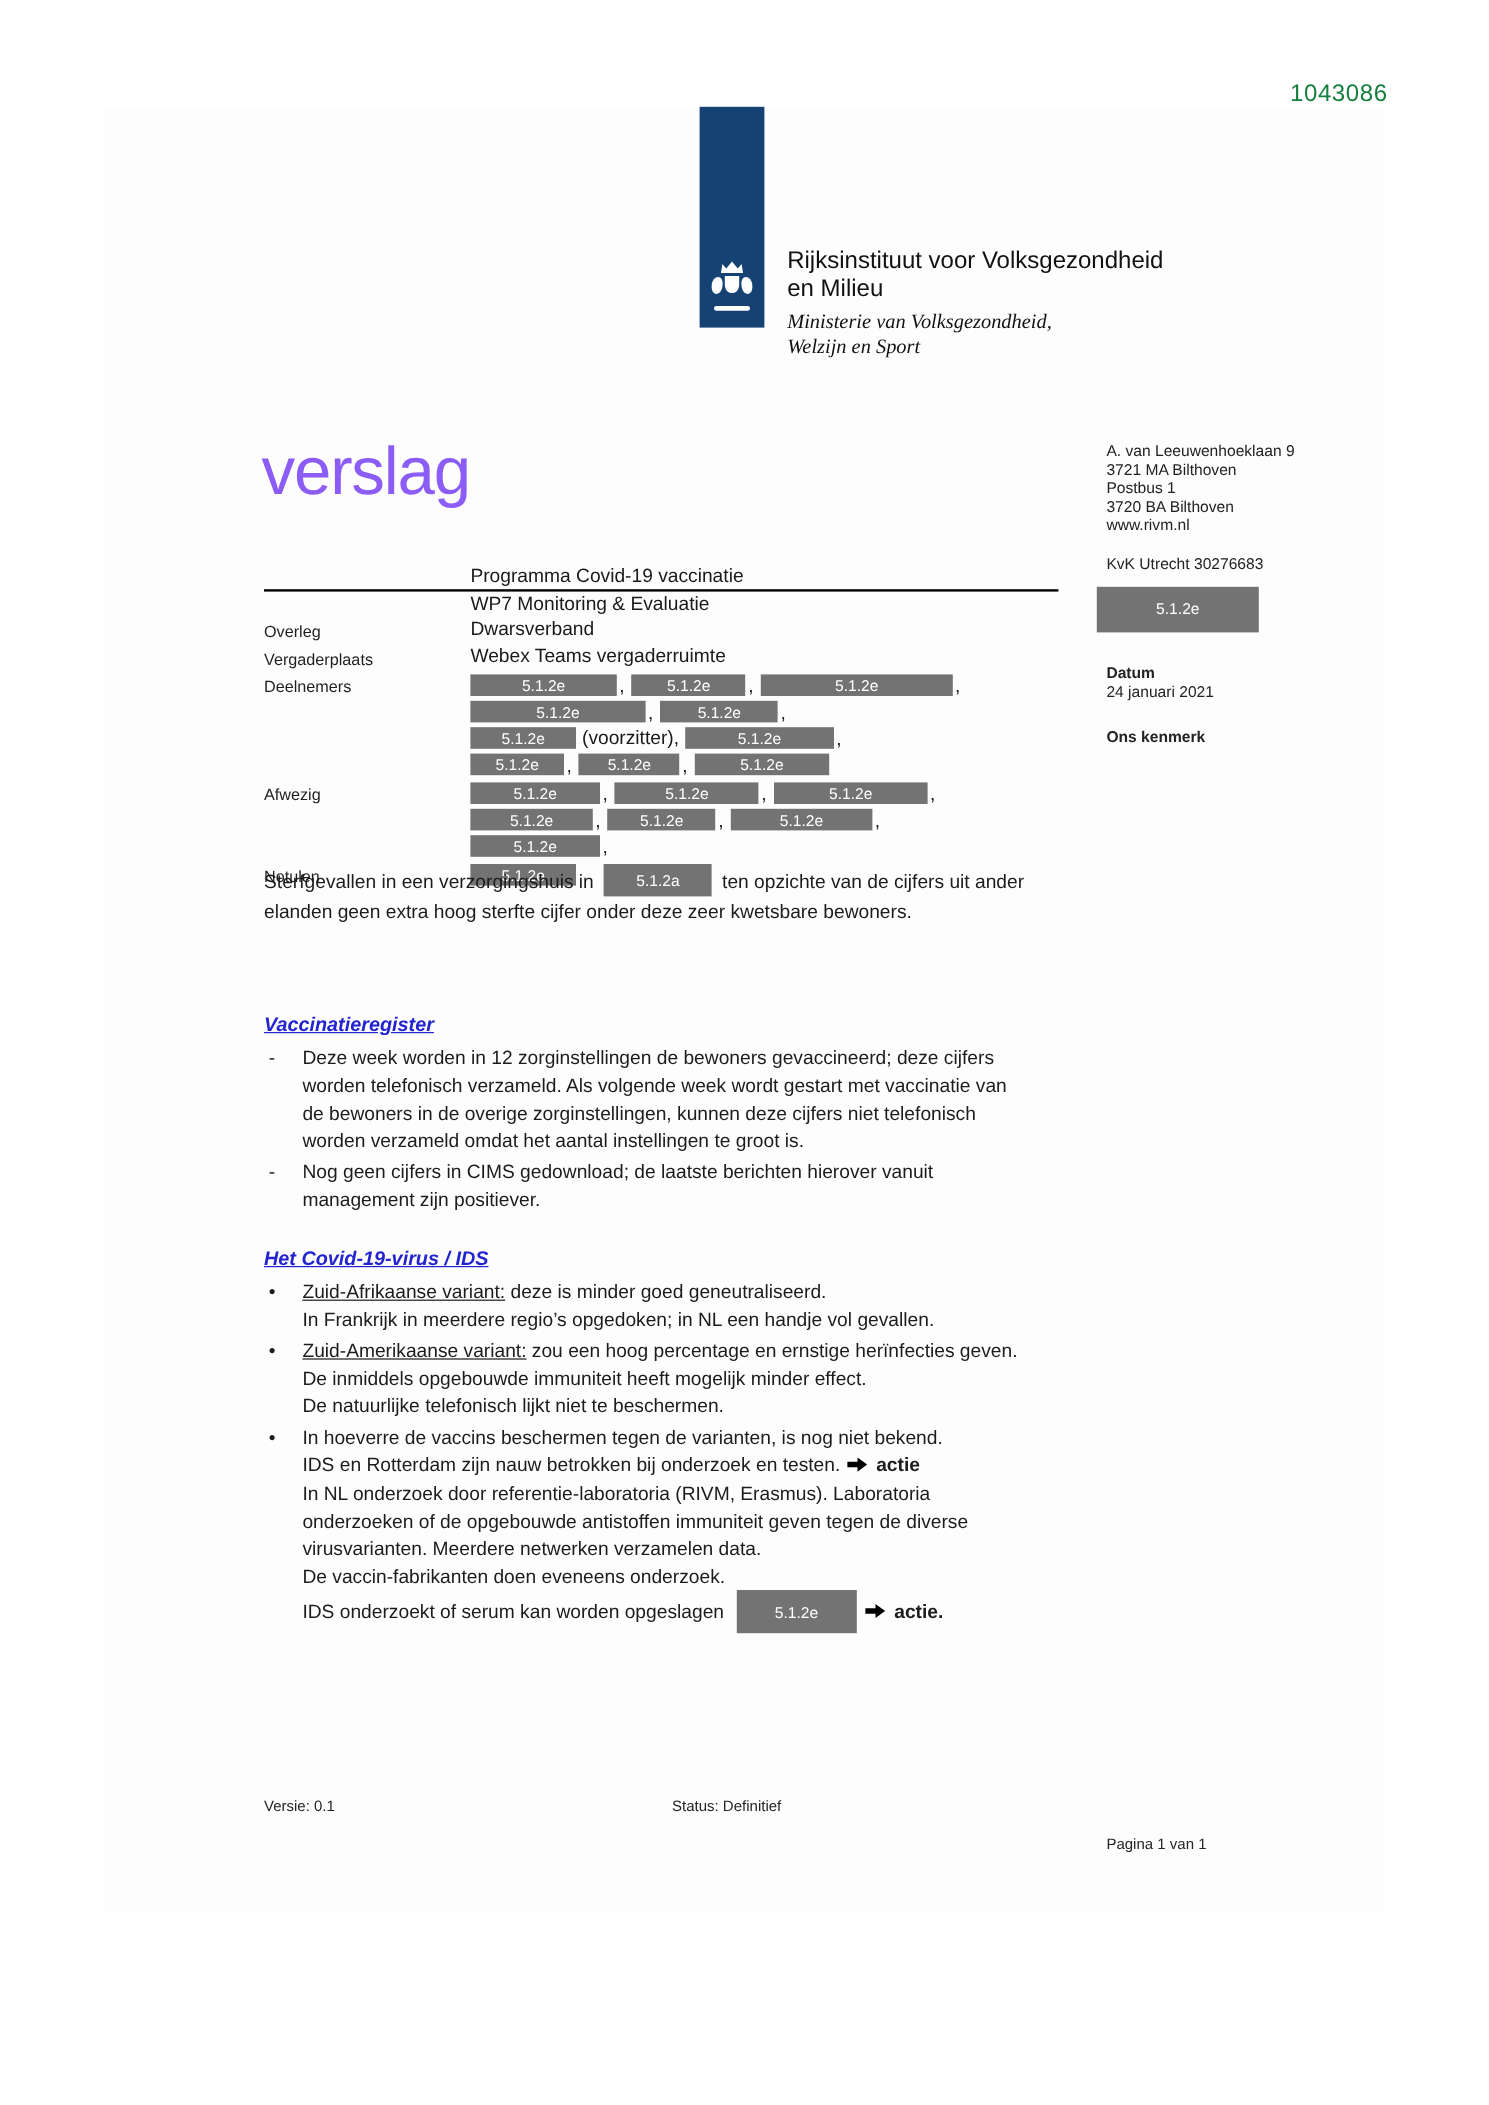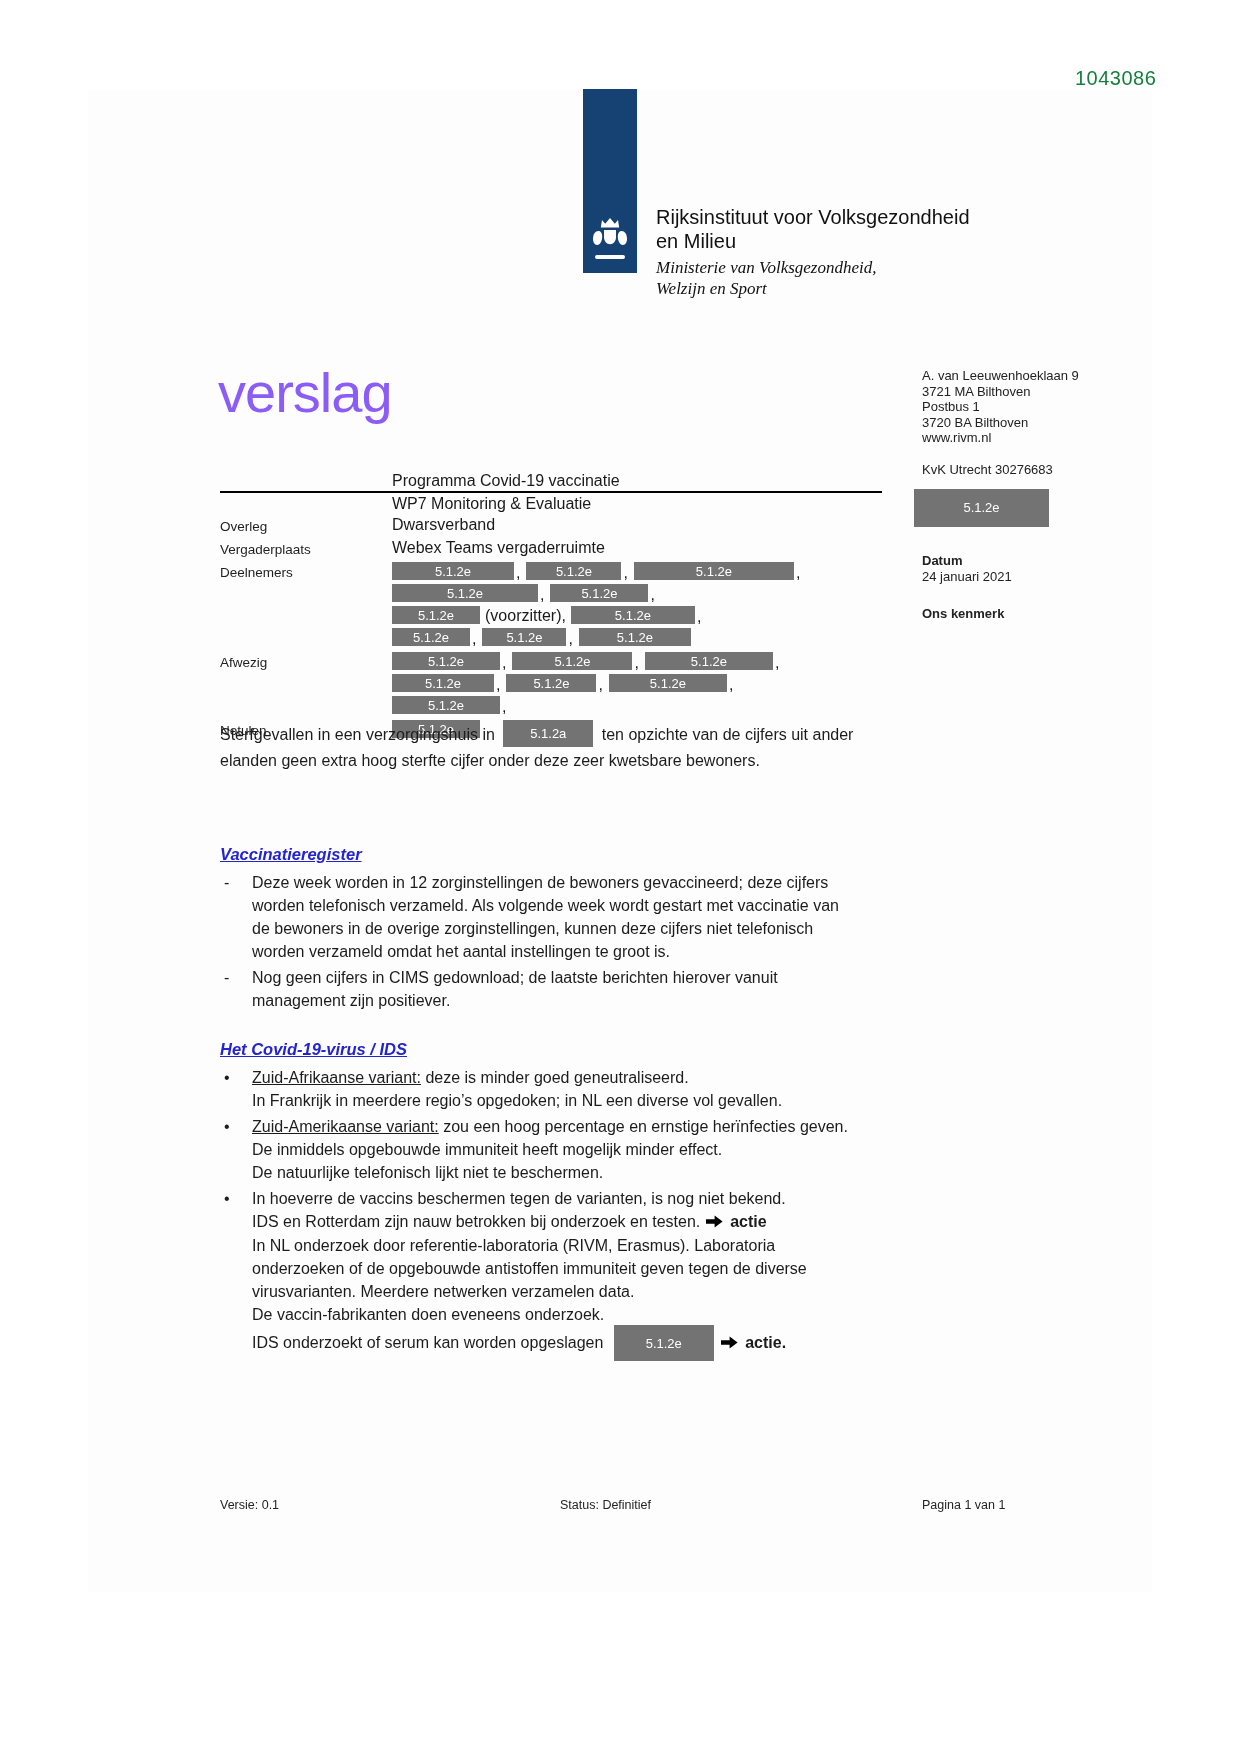--- a/index.html
+++ b/index.html
@@ -60,21 +60,21 @@
   .item-content{flex:1;font-size:16px;line-height:23px;}
   .item-line .redact{vertical-align:middle;margin:0 6px;position:relative;top:-1px;}
   .useg{text-decoration:underline;}
   .bseg{font-weight:bold;}
   .arrow-icon{display:inline-block;vertical-align:-1px;margin:0 3px 0 1px;}
 
   
   .footext{position:absolute;top:1498px;font-size:12.5px;color:#242424;}
   #foot-versie{left:220px;}
   #foot-status{left:560px;}
-  #foot-pagina{left:922px;}
+  #foot-pagina{left:922px;margin-top:32px;}
 </style>
 </head>
 <body>
 
 <div class="paper"></div>
 
 <div id="docnum">1043086</div>
 
 <div id="logo">
   <div class="logo-bar" id="logo-bar" style="background: rgb(21, 66, 115);">
@@ -215,21 +215,21 @@
     </div>
 </div>
 
 <div class="section" id="sec2">
   <h2 class="sec-head" style="color: rgb(35, 35, 207);">Het Covid-19-virus / IDS</h2>
   <div>
       <div class="list-item">
         <span class="marker">•</span>
         <div class="item-content">
           <div class="item-line"><span class="useg">Zuid-Afrikaanse variant:</span><span> deze is minder goed geneutraliseerd.</span></div>
-          <div class="item-line"><span>In Frankrijk in meerdere regio’s opgedoken; in NL een diverse vol gevallen.</span></div>
+          <div class="item-line"><span>In Frankrijk in meerdere regio’s opgedoken; in NL een handje vol gevallen.</span></div>
         </div>
       </div>
       <div class="list-item">
         <span class="marker">•</span>
         <div class="item-content">
           <div class="item-line"><span class="useg">Zuid-Amerikaanse variant:</span><span> zou een hoog percentage en ernstige herïnfecties geven. De inmiddels opgebouwde immuniteit heeft mogelijk minder effect.</span></div>
           <div class="item-line"><span>De natuurlijke telefonisch lijkt niet te beschermen.</span></div>
         </div>
       </div>
       <div class="list-item">

